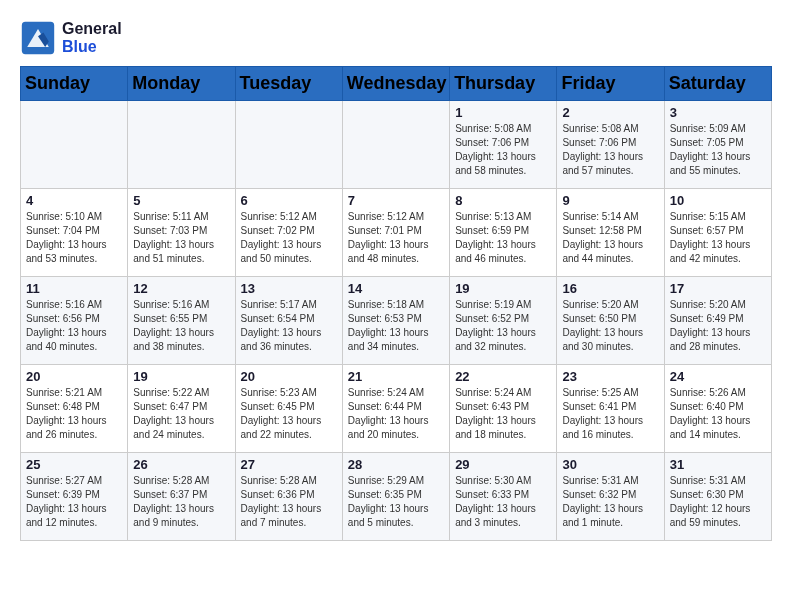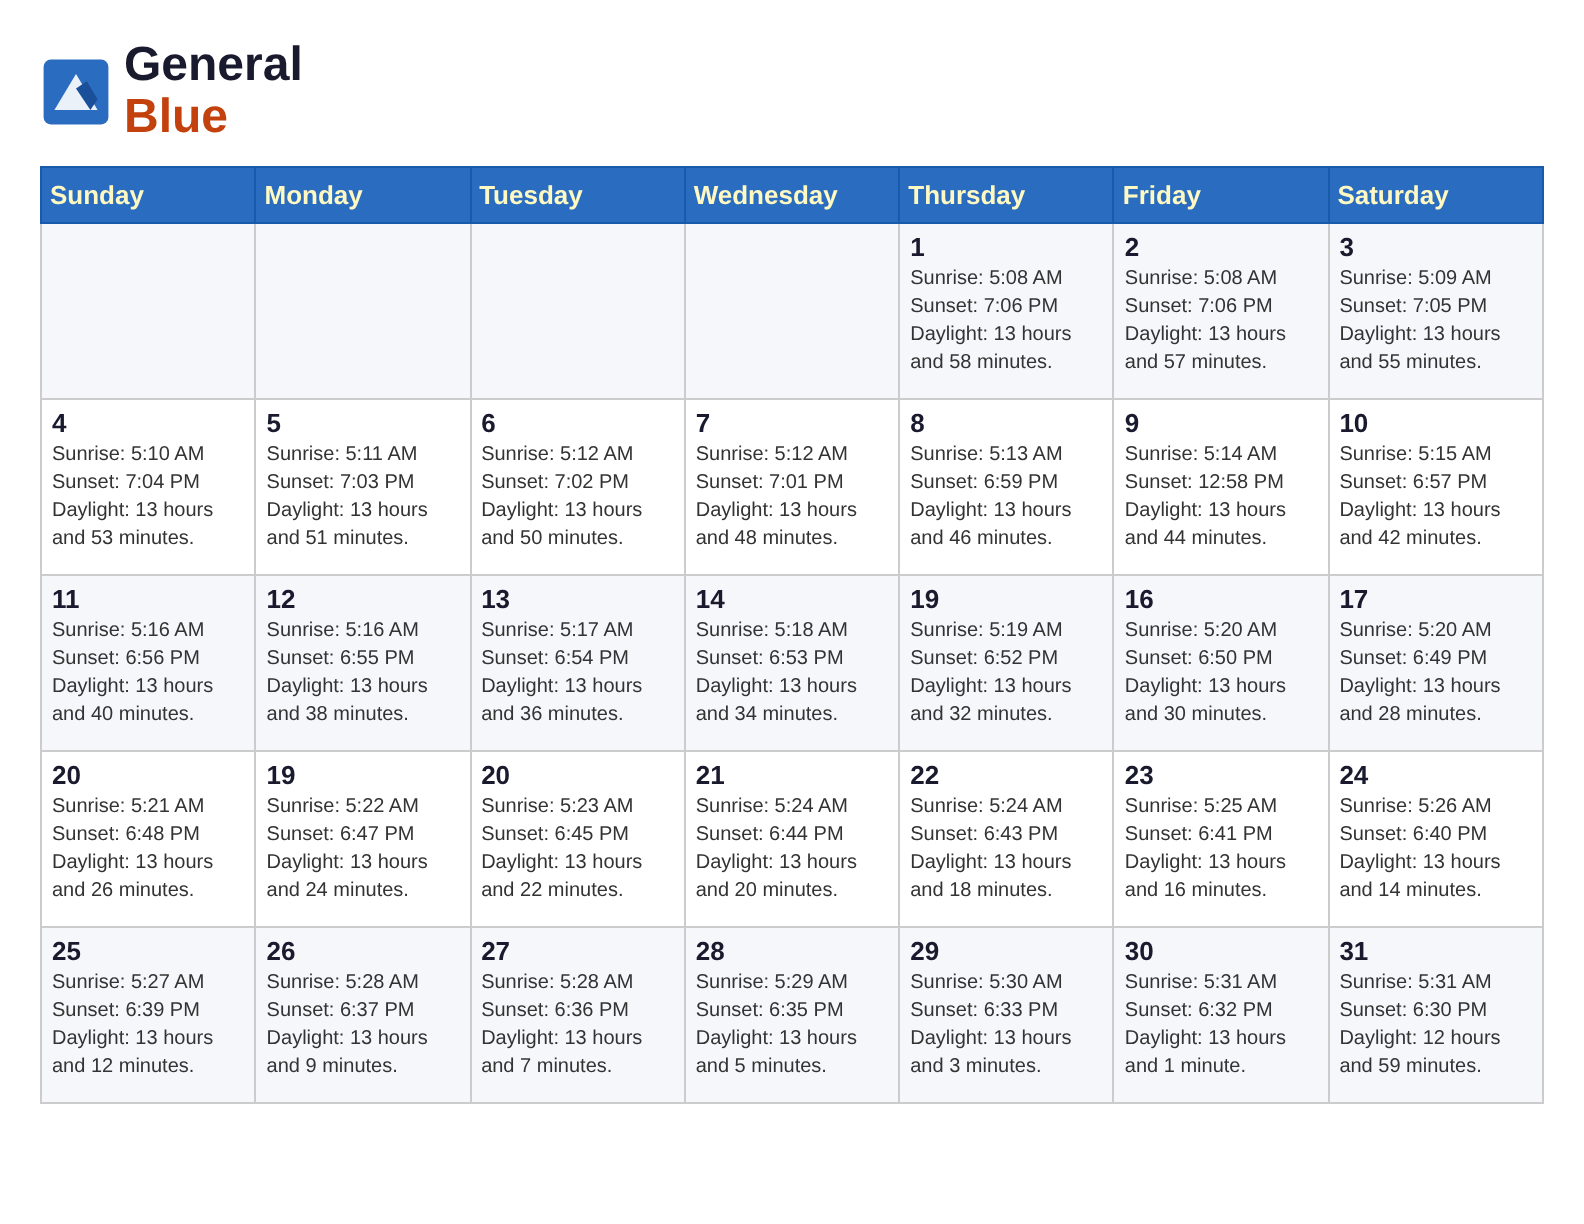--- a/index.html
+++ b/index.html
@@ -15,21 +15,21 @@
       justify-content: space-between;
       align-items: flex-start;
       margin-bottom: 10px;
     }
     .logo {
       display: flex;
       align-items: center;
       gap: 6px;
     }
     .logo-text {
-      font-size: 24px;
+      font-size: 16px;
       font-weight: bold;
       color: #1a1a2e;
       line-height: 1.1;
     }
     .logo-icon {
       width: 36px;
       height: 36px;
     }
     .title-block {
       text-align: right;
@@ -43,22 +43,22 @@
       font-size: 16px;
       color: #444;
     }
     table {
       width: 100%;
       border-collapse: collapse;
       table-layout: fixed;
     }
     thead th {
       background-color: #2a6dc0;
-      color: #fef9c3;
-      font-size: 13px;
+      color: #000000;
+      font-size: 18px;
       font-weight: bold;
       padding: 6px 4px;
       text-align: left;
       border: 1px solid #1a5aaa;
     }
     tbody td {
       vertical-align: top;
       border: 1px solid #ccc;
       padding: 4px 5px;
       font-size: 10.5px;
@@ -92,21 +92,21 @@
 
 <div class="header">
   <div class="logo">
     <svg class="logo-icon" viewBox="0 0 40 40">
       <rect x="2" y="2" width="36" height="36" rx="4" fill="#2a6dc0"></rect>
       <polygon points="8,30 20,10 32,30" fill="white" opacity="0.9"></polygon>
       <polygon points="20,18 28,30 32,24 26,14" fill="#1a4f9a"></polygon>
     </svg>
     <div class="logo-text">
       <div>General</div>
-      <div style="color:#c2410c">Blue</div>
+      <div style="color:#1d4ed8">Blue</div>
     </div>
   </div>
   <div class="title-block">
     <div class="calendar-title"></div>
     <div class="calendar-subtitle"></div>
   </div>
 </div>
 
 <table>
   <thead>

